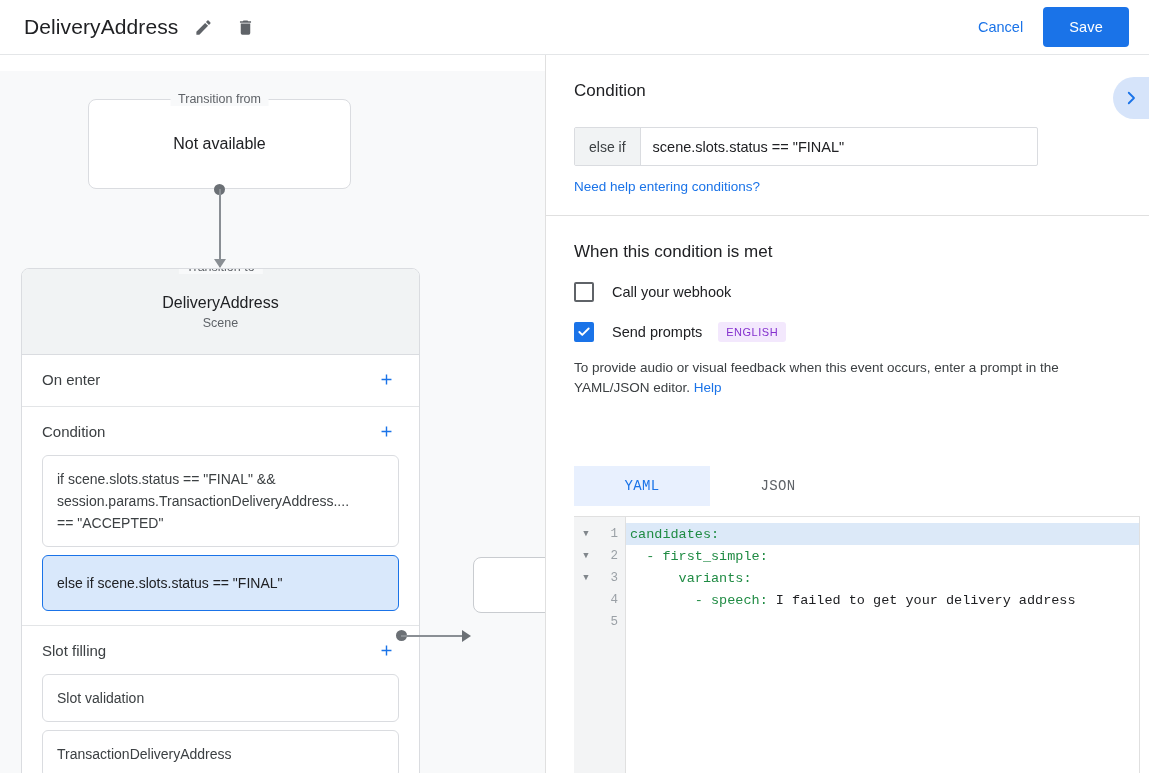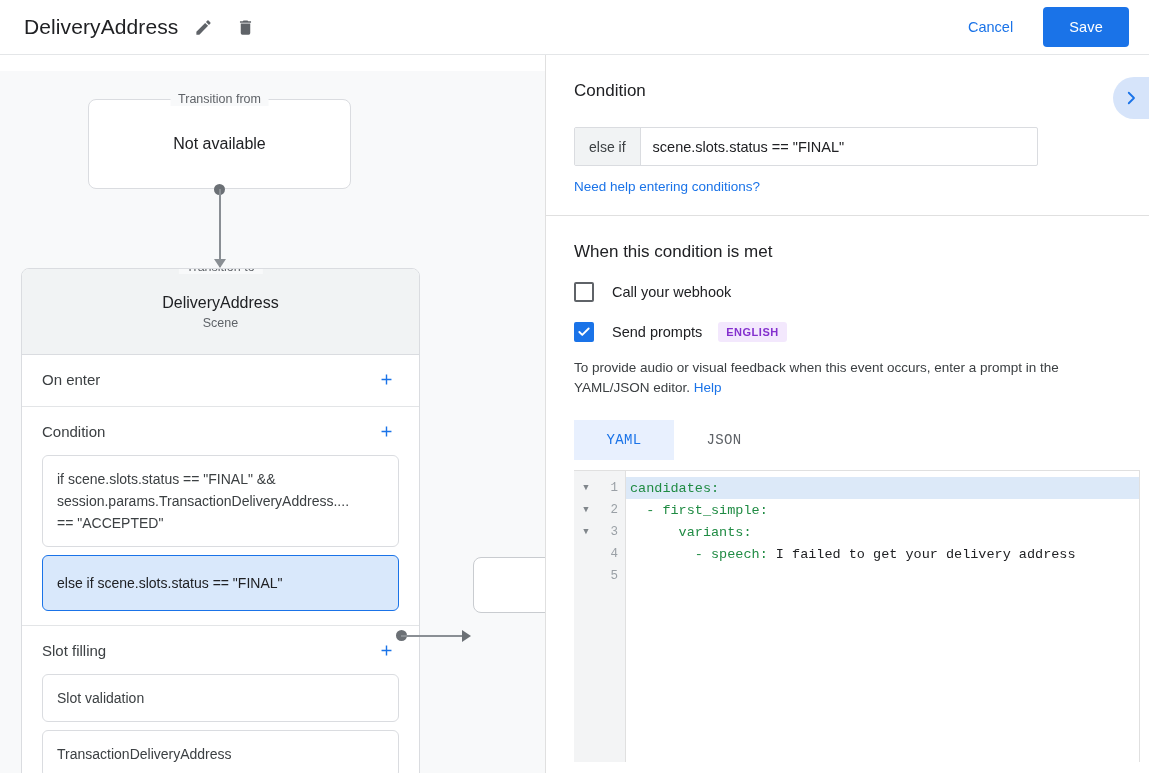--- a/index.html
+++ b/index.html
@@ -26,21 +26,21 @@
     letter-spacing: .1px;
   }
   .icon-btn {
     width: 34px; height: 34px; margin-left: 8px;
     display: flex; align-items: center; justify-content: center;
     border-radius: 50%; cursor: pointer;
   }
   .icon-btn:first-of-type { margin-left: 14px; }
   .icon-btn svg { display: block; }
   .topbar-right {
-    margin-left: auto; display: flex; align-items: center; gap: 16px;
+    margin-left: auto; display: flex; align-items: center; gap: 6px;
     padding-right: 20px;
   }
   .btn-text {
     color: #1a73e8; font-size: 14.5px; font-weight: 500;
     padding: 9px 14px; border-radius: 4px; background: none; border: none;
     cursor: pointer; font-family: inherit;
   }
   .btn-primary {
     background: #1a73e8; color: #ffffff; font-size: 14.5px; font-weight: 500;
     padding: 0 26px; height: 40px; border: none; border-radius: 4px;
@@ -184,34 +184,35 @@
     width: 20px; height: 20px; border: 2px solid #5f6368; border-radius: 2px;
     background: #ffffff; cursor: pointer; flex: none;
   }
   .chkbox.checked {
     background: #1a73e8; border-color: #1a73e8;
     display: flex; align-items: center; justify-content: center;
   }
   .chk-label { margin-left: 18px; font-size: 14.5px; color: #202124; font-weight: 500; }
   .badge {
     margin-left: 16px; background: #f3e8fd; color: #8430ce;
-    font-size: 11px; font-weight: 700; letter-spacing: .5px;
+    font-size: 11px; font-weight: 400; letter-spacing: .5px;
     padding: 4px 8px; border-radius: 3px;
   }
   .desc {
     margin-top: 16px; font-size: 13.5px; line-height: 20px; color: #3c4043;
     width: 558px;
   }
 
   .tabs { display: flex; margin-top: 22px; }
   .tab {
     font-size: 14px; font-weight: 500; letter-spacing: .4px;
-    padding: 12px 0; width: 100px; text-align: center;
+    padding: 12px 0; width: 136px; text-align: center;
     cursor: pointer; color: #5f6368;
     font-family: "Liberation Mono", monospace;
+    margin-top: 46px;
   }
   .tab.active { color: #1a73e8; background: #e8f0fe; }
 
   .editor {
     margin-top: 10px; width: 566px; height: 292px;
     border-top: 1px solid #e0e0e0;
     border-right: 1px solid #e0e0e0;
     display: flex;
     font-family: "Liberation Mono", monospace;
     font-size: 13.5px;

